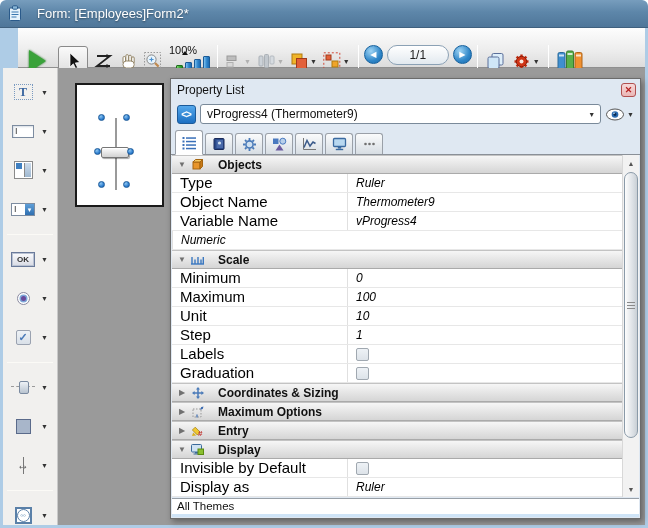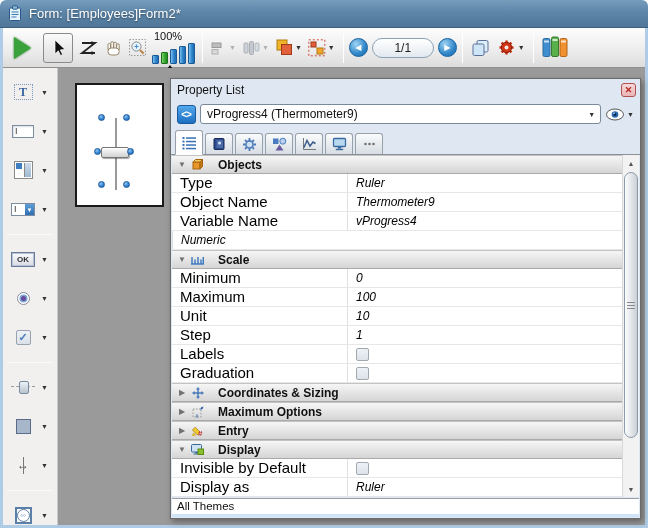--- a/index.html
+++ b/index.html
@@ -2,27 +2,27 @@
 <html><head>
 <meta charset="utf-8">
 <style>
   * { box-sizing: border-box; margin:0; padding:0; }
   html,body { width:648px; height:528px; overflow:hidden; font-family:"Liberation Sans", sans-serif; }
   .window { position:relative; width:648px; height:528px; background:#aecce6; border-radius:6px 6px 0 0; overflow:hidden; }
 
   
   .titlebar { position:absolute; top:0; left:0; right:0; height:28px;
     background:linear-gradient(#779dbd,#5d86a9 45%,#4f7699); border-radius:6px 6px 0 0;
-    border-bottom:1px solid #3f607e; display:flex; align-items:center; padding-left:8px; }
+    border-bottom:1px solid #3f607e; display:flex; align-items:center; padding-left:8px;gap:8px; }
   .title-text { color:#fff; font-size:13px; margin-left:7px; text-shadow:0 1px 2px rgba(0,0,0,.45); }
 
   
-  .toolbar { position:absolute; top:28px; left:3px; right:3px; height:40px;
+  .toolbar { position:absolute; top:28px; left:18px; right:3px; height:40px;
     background:linear-gradient(#fdfdfd,#ececec 60%,#dcdcdc); border-bottom:1px solid #8f8f8f;
-    display:flex; align-items:center; padding:8px 4px; }
+    display:flex; padding:17px 4px; }
   .tb-sep { width:1px; height:30px; background:#bdbdbd; border-right:1px solid #fff; margin:0 5px; }
   .tb-btn { display:flex; align-items:center; justify-content:center; height:32px; padding:0 3px; }
   .dd { font-size:7px; color:#333; margin-left:2px; }
   .dd.dis { color:#b0b0b0; }
   .sel-box { width:30px; height:30px; border:1px solid #8a8a8a; border-radius:3px;
     background:linear-gradient(#fafafa,#dcdcdc); display:flex; align-items:center; justify-content:center; }
   .zoomctl { display:flex; flex-direction:column; align-items:flex-start; margin:0 2px; position:relative; }
   .zoom-label { font-size:11px; color:#111; line-height:11px; margin-left:2px; }
   .zoom-bars { display:flex; align-items:flex-end; gap:2px; height:22px; }
   .zbar { width:7px; border-radius:1px; background:linear-gradient(90deg,#7cc0ee,#2f85cc 55%,#1e6db4); border:1px solid #1a5a96; }

